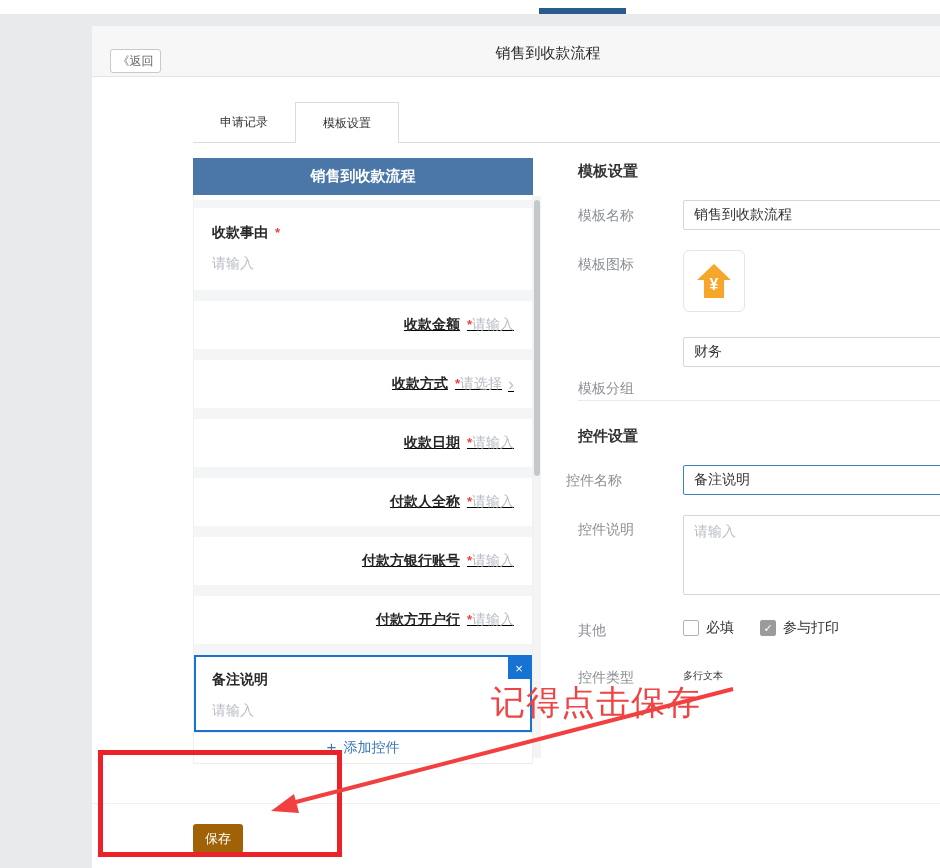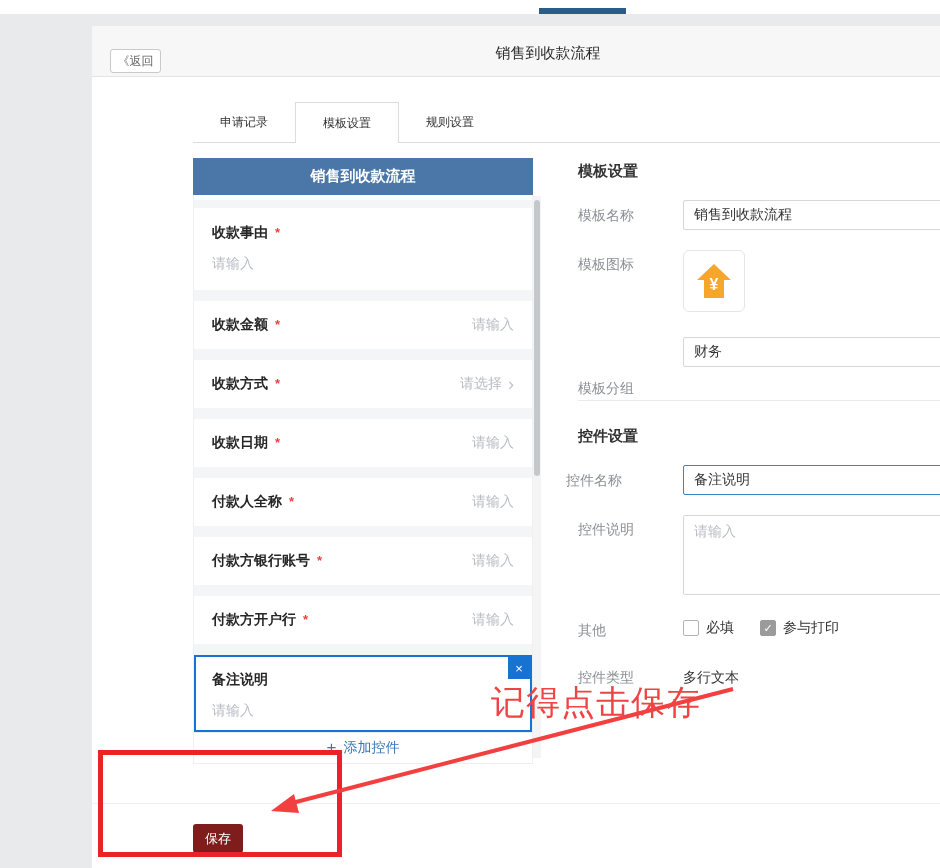--- a/index.html
+++ b/index.html
@@ -28,21 +28,21 @@
   #form-panel { left:193px; top:158px; width:340px; }
   #form-header { height:37px; background:#4a77a8; color:#fff; font-size:15px; font-weight:bold;
     display:flex; align-items:center; justify-content:center; }
   #form-body { border-left:1px solid #f0f0f0; border-right:1px solid #f0f0f0; border-bottom:1px solid #ededed; background:#f9a8d4; }
   #top-spacer-white { height:5px; background:#fff; }
   #top-spacer-gray { height:8px; background:#f4f5f6; }
   .gap { height:11px; background:#f4f5f6; }
   .field { background:#fff; position:relative; padding:0 18px; cursor:pointer; }
   .field.stacked { height:82px; padding-top:15px; }
   .field.stacked .f-ph { margin-top:13px; }
-  .field.inline { height:48px; display:flex; align-items:center; justify-content:space-between; }
+  .field.inline { height:48px; display:flex; align-items:center; justify-content:flex-end;text-decoration:underline; }
   .f-label { font-size:14px; color:#262626; font-weight:600; }
   .req { color:#f03e3e; margin-left:7px; font-size:13px; }
   .f-ph { font-size:14px; color:#b8bcc3; }
   .f-right { display:flex; align-items:center; }
   .chev { color:#c0c4cc; font-size:18px; margin-left:6px; line-height:1; }
   .field.selected { border:2px solid #1673d2; padding-left:16px; padding-top:13px; height:77px; }
   .close-btn { position:absolute; top:0; right:0; width:22px; height:22px; background:#1673d2; color:#fff;
     font-size:13px; display:flex; align-items:center; justify-content:center; cursor:pointer; }
   #add-row { height:31px; border-top:1px solid #ededed; display:flex; align-items:center; justify-content:center;
     color:#3a77b5; font-size:14px; cursor:pointer; background:#fff; }
@@ -73,25 +73,25 @@
   #ctl-desc-area { left:683px; top:515px; width:280px; height:80px; border:1px solid #d4d7da; border-radius:2px;
     padding:7px 10px; font-size:14px; font-family:inherit; resize:none; color:#333; }
   #ctl-desc-area::placeholder { color:#b9bdc4; }
   #other-label { left:578px; top:622px; }
   #cb-row { left:683px; top:619px; display:flex; align-items:center; }
   .cb-box { width:16px; height:16px; border:1px solid #b3b3b3; border-radius:2px; background:#fff;
     display:inline-flex; align-items:center; justify-content:center; font-size:11px; color:#fff; cursor:pointer; }
   .cb-box.checked { background:#9b9b9b; border-color:#9b9b9b; }
   .cb-label { font-size:14px; color:#333; margin:0 26px 0 7px; }
   #ctl-type-label { left:578px; top:669px; }
-  #ctl-type-value { left:683px; top:669px; font-size:14px; color:#333; }
+  #ctl-type-value { left:683px; top:669px; font-size:10px; color:#333; }
 
   
   #footer-divider { left:92px; top:803px; width:848px; height:1px; background:#f0f0f1; }
-  #save-btn { left:193px; top:824px; width:50px; height:29px; background:#7f1d1d; color:#fff; font-size:13px;
+  #save-btn { left:193px; top:824px; width:50px; height:29px; background:#a16207; color:#fff; font-size:13px;
     border:none; border-radius:3px; display:flex; align-items:center; justify-content:center; cursor:pointer; }
 
   
   #red-rect { left:98px; top:750px; width:244px; height:107px; border:5px solid #eb2227; z-index:50; pointer-events:none; }
   #red-note { left:491px; top:680px; font-size:34px; font-weight:normal; color:#ef4444; z-index:52;
     white-space:nowrap; letter-spacing:1px; }
   #arrow-svg { left:0; top:0; width:940px; height:868px; z-index:51; pointer-events:none; }
 </style>
 </head>
 <body>
@@ -101,21 +101,20 @@
 <div id="top-tab-indicator" class="abs"></div>
 <div id="card" class="abs"></div>
 
 <div id="toolbar" class="abs"></div>
 <div id="back-btn" class="abs">《返回</div>
 <div id="page-title" class="abs">销售到收款流程</div>
 
 <div id="tabs" class="abs">
   <div class="tab">申请记录</div>
   <div class="tab active">模板设置</div>
-  <div class="tab">规则设置</div>
 </div>
 
 <div id="form-panel" class="abs">
   <div id="form-header">销售到收款流程</div>
   <div id="form-body">
     <div id="top-spacer-white"></div>
     <div id="top-spacer-gray"></div>
     <div id="field-list">
         <div class="field stacked">
           <div><span class="f-label">收款事由<span class="req">*</span></span></div>

